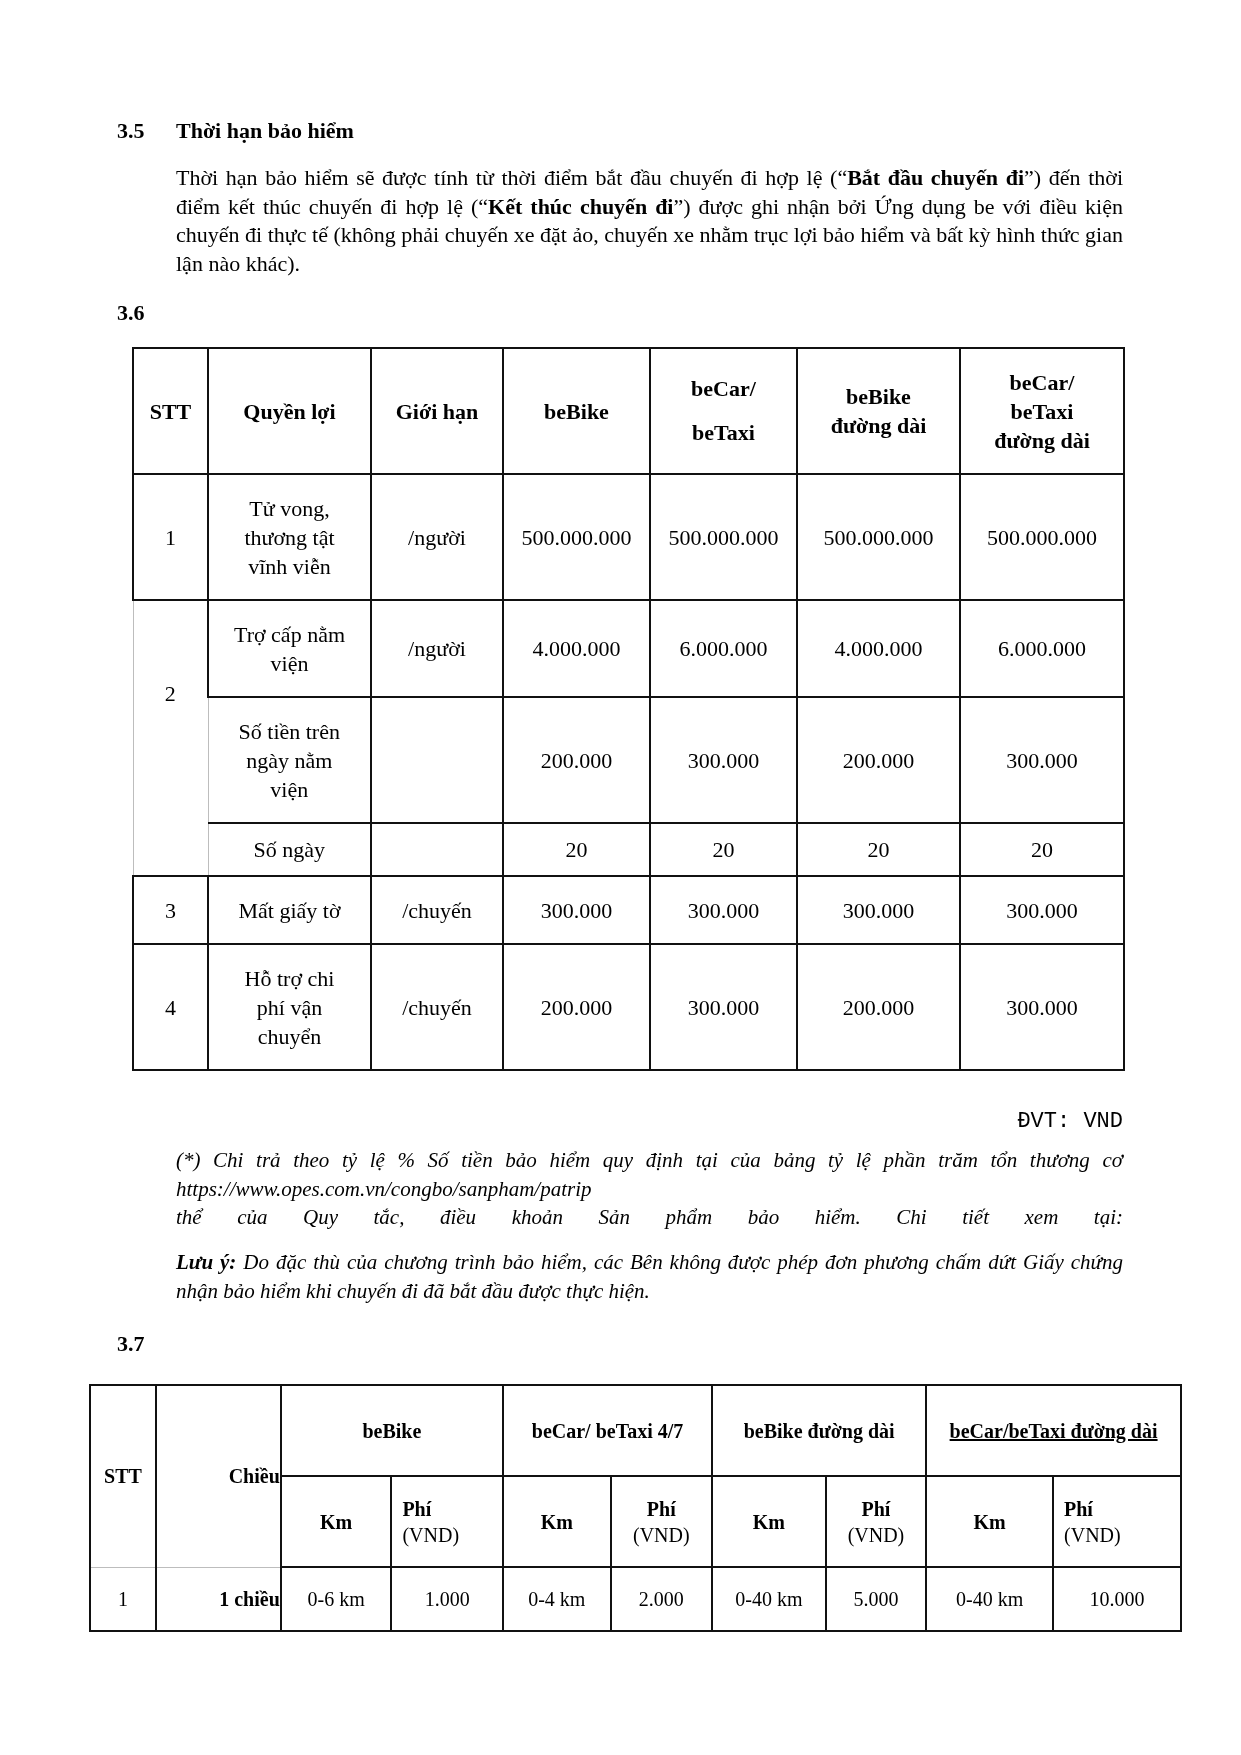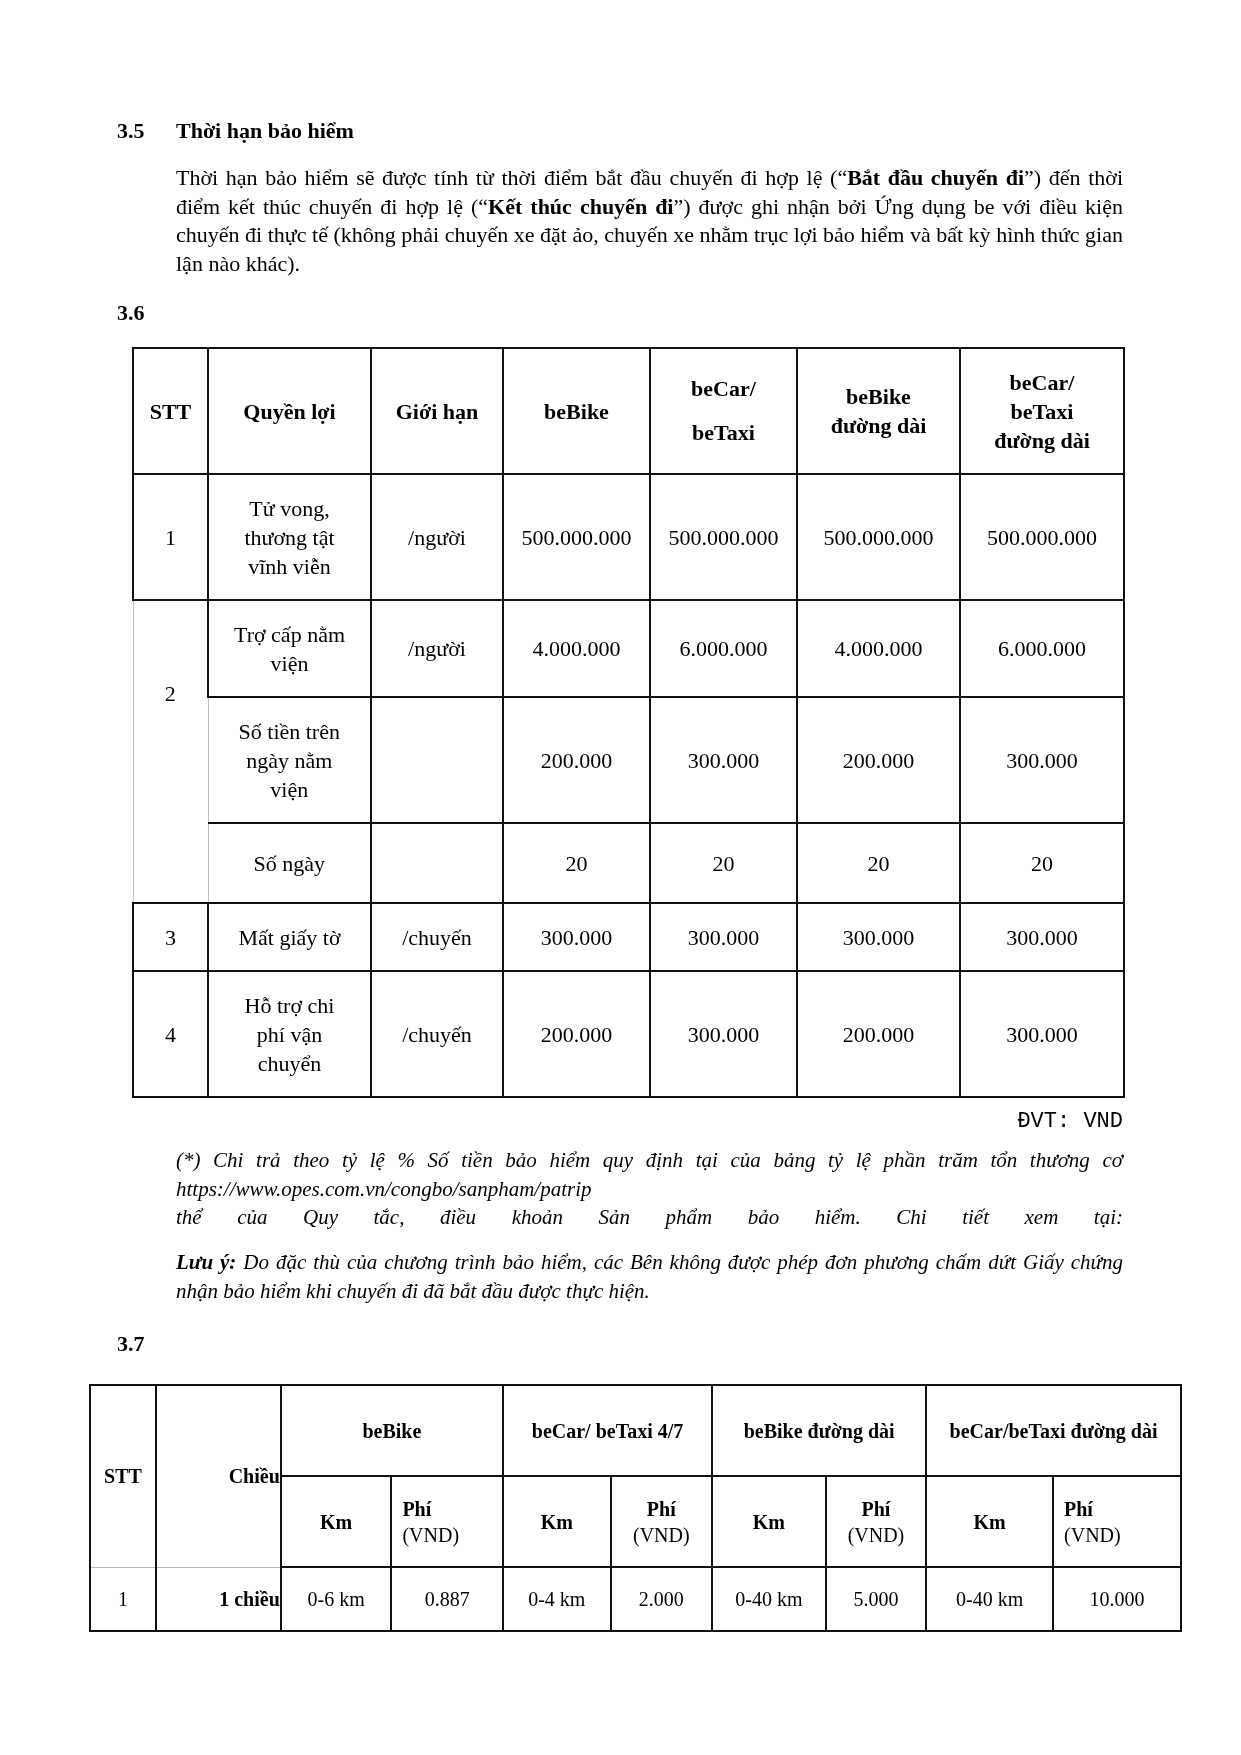--- a/index.html
+++ b/index.html
@@ -131,21 +131,21 @@
       <span>ngày nằm</span><br>
       <span>viện</span>
     </td>
     <td></td>
     <td>200.000</td>
     <td>300.000</td>
     <td>200.000</td>
     <td>300.000</td>
   </tr>
 
-  <tr style="height:80px">
+  <tr style="height:53px">
     <td style="border-left-color:#bdbdbd; border-left-width:1px;">Số ngày</td>
     <td></td>
     <td>20</td>
     <td>20</td>
     <td>20</td>
     <td>20</td>
   </tr>
 
   <tr style="height:68px">
     <td>3</td>
@@ -202,37 +202,37 @@
     <col style="width:125px">
       <col style="width:126px">
   </colgroup>
   <tbody>
       <tr style="height:91px">
     <th rowspan="2" class="gray-bottom gray-mid">STT</th>
     <th rowspan="2" class="gray-bottom left-text" style="padding-left:20px;">Chiều</th>
     <th colspan="2">beBike</th>
     <th colspan="2">beCar/ beTaxi 4/7</th>
     <th colspan="2">beBike đường dài</th>
-    <th colspan="2" style="padding:0 14px;">beCar/beTaxi đường dài</th>
+    <th colspan="2" style="padding:0 14px;text-decoration:underline;">beCar/beTaxi đường dài</th>
   </tr>
   <tr style="height:91px">
     <th>Km</th>
     <th class="sub-phi"><span>Phí</span><br><span class="unit">(VND)</span></th>
     <th>Km</th>
     <th class="sub-phi" style="text-align:center; padding-left:0;"><span>Phí</span><br><span class="unit">(VND)</span></th>
     <th>Km</th>
     <th class="sub-phi" style="text-align:center; padding-left:0;"><span>Phí</span><br><span class="unit">(VND)</span></th>
     <th>Km</th>
     <th class="sub-phi"><span>Phí</span><br><span class="unit">(VND)</span></th>
   </tr>
   <tr style="height:64px">
     <td style="border-top:1px solid #bdbdbd;">1</td>
     <td class="left-text bold" style="border-top:1px solid #bdbdbd;">1 chiều</td>
     <td>0-6 km</td>
-    <td>0.887</td>
+    <td>1.000</td>
     <td>0-4 km</td>
     <td>2.000</td>
     <td>0-40 km</td>
     <td>5.000</td>
     <td>0-40 km</td>
     <td>10.000</td>
   </tr>
 </tbody>
   </table>
 

